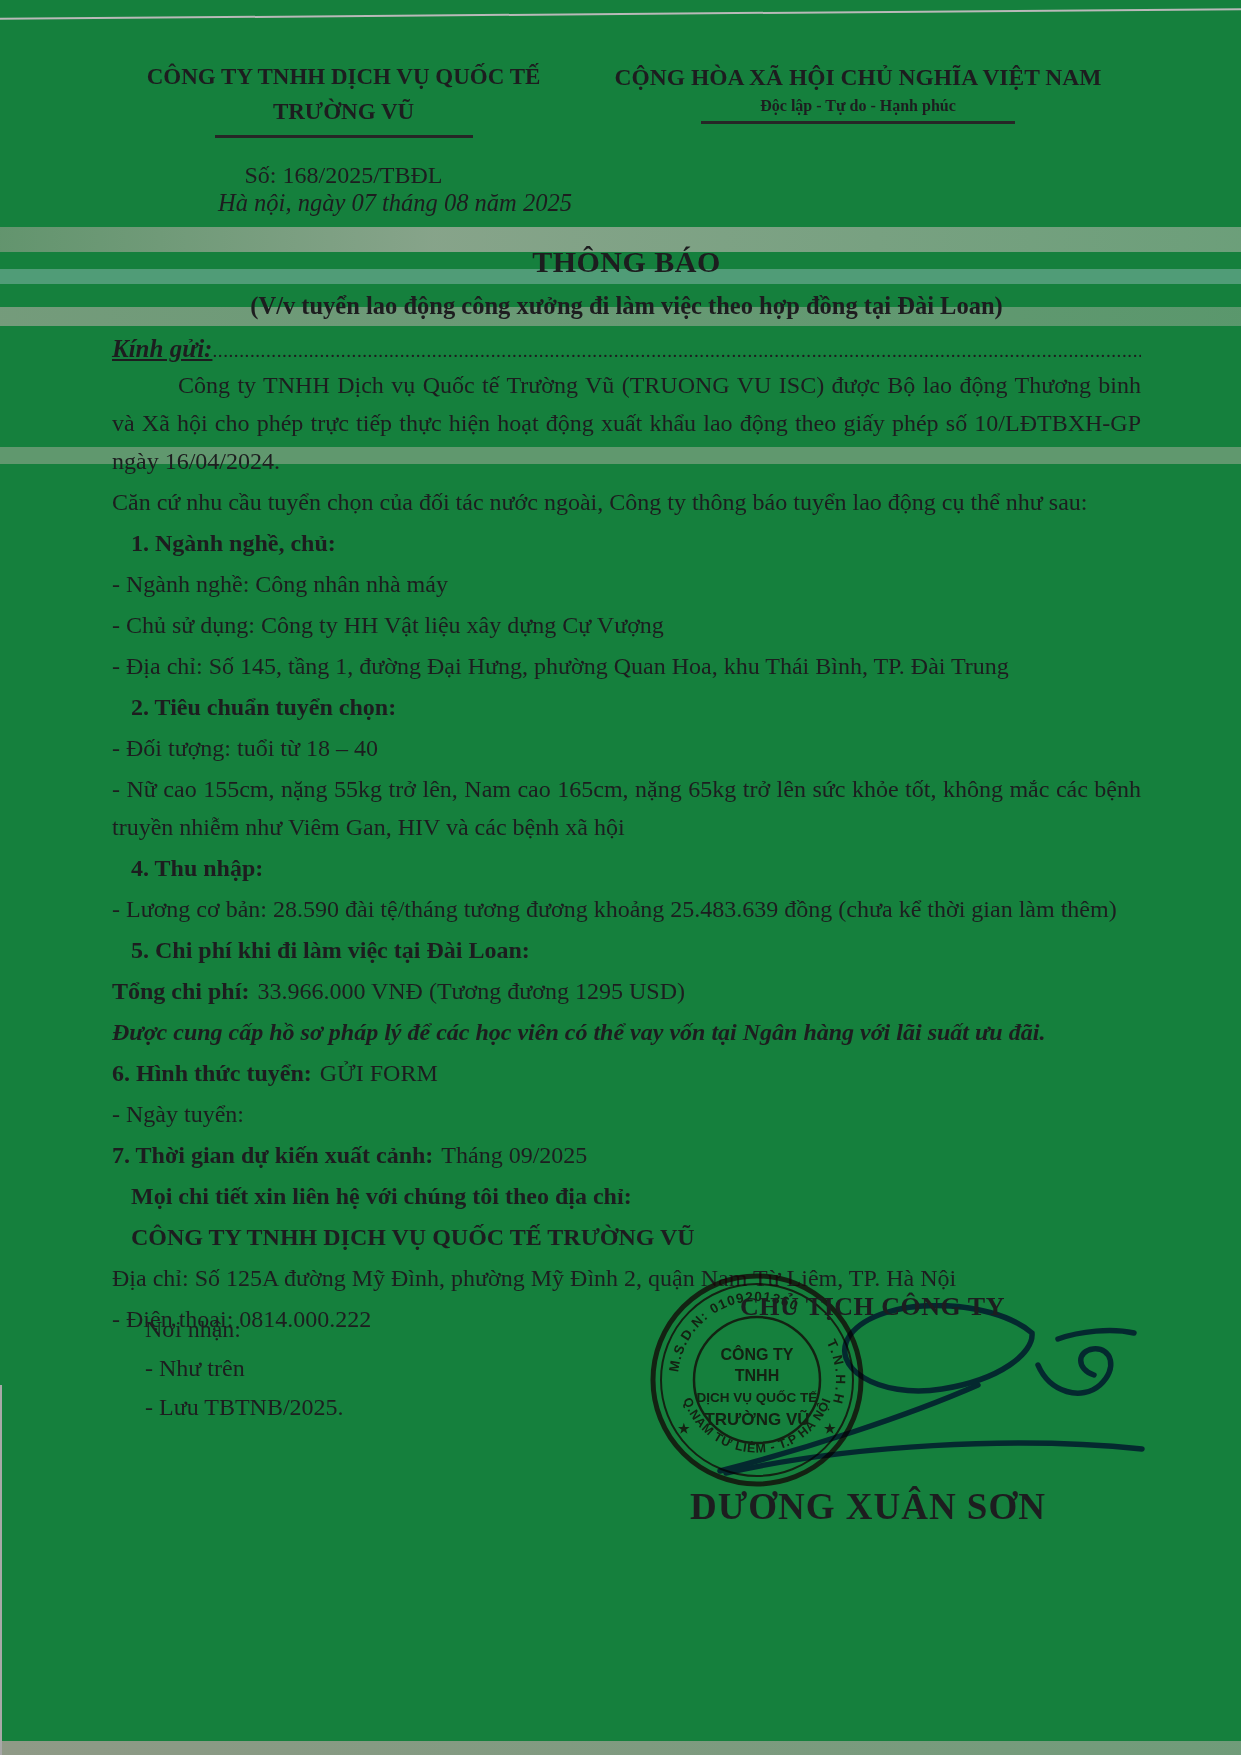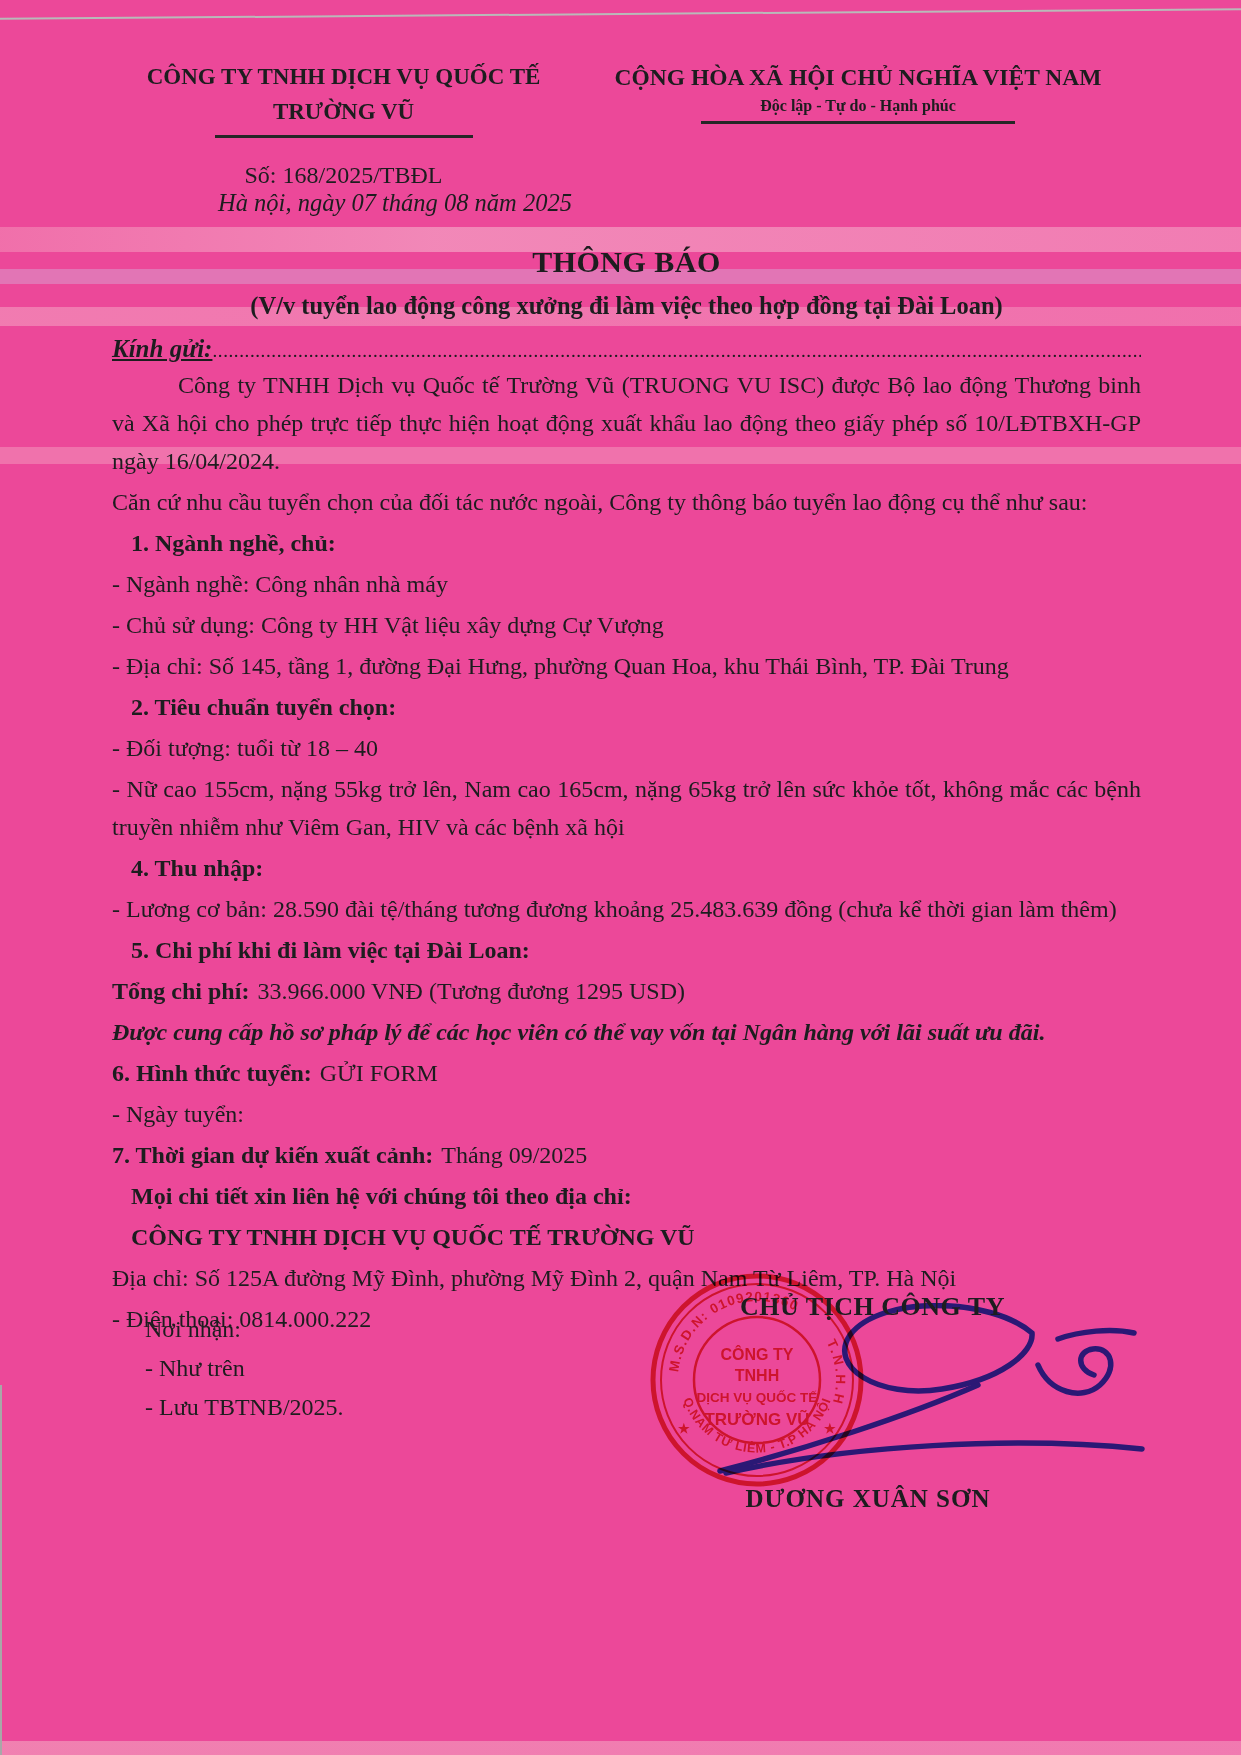--- a/index.html
+++ b/index.html
@@ -1,16 +1,16 @@
 <!DOCTYPE html>
 <html><head>
 <meta charset="utf-8">
 <style>
   html,body{margin:0;padding:0;background:#ffffff;}
-  .page{position:relative;width:1241px;height:1755px;background:#ec4899;overflow:hidden;
+  .page{position:relative;width:1241px;height:1755px;background:#15803d;overflow:hidden;
         font-family:"Liberation Serif","DejaVu Serif",serif;color:#1d1d1f;}
   
   .artifact{position:absolute;left:0;width:100%;z-index:1;pointer-events:none;}
   .scanline-top{top:13px;height:2px;background:#b9b9b9;transform:rotate(-0.45deg);}
   .stripe-a{top:227px;height:25px;background:linear-gradient(90deg,rgba(249,188,204,.34),rgba(247,199,214,.5) 35%,rgba(250,209,221,.38));}
   .stripe-b{top:269px;height:15px;background:rgba(206,216,244,.32);}
   .stripe-c{top:307px;height:19px;background:linear-gradient(90deg,rgba(248,193,209,.42),rgba(250,205,218,.3));}
   .stripe-d{top:447px;height:17px;background:rgba(248,199,212,.33);}
   .stripe-e{top:1741px;height:14px;background:linear-gradient(90deg,rgba(244,175,196,.55),rgba(248,196,212,.4));}
   .edge-left{position:absolute;left:0;top:1385px;width:2px;height:370px;background:#a8a8a8;z-index:1;}
@@ -36,21 +36,21 @@
   .kg-dots{flex:1;overflow:hidden;white-space:nowrap;font-size:19px;letter-spacing:.6px;}
   .body{font-size:24px;line-height:38px;text-align:justify;margin:3px 0;}
   .indent{text-indent:66px;}
   .b{font-weight:bold;margin-left:19px;}
   .bi{font-weight:bold;font-style:italic;}
   .lbl{font-weight:bold;margin-right:8px;}
   
   .recipients{position:absolute;left:145px;top:1310px;font-size:24px;line-height:39px;z-index:2;}
   .sign-title{position:absolute;left:740px;top:1292px;font-weight:bold;font-size:26px;letter-spacing:.5px;z-index:4;}
   .sign-name{position:absolute;left:658px;top:1485px;width:420px;text-align:center;
-             font-weight:bold;font-size:25px;letter-spacing:1px;z-index:4;}
+             font-weight:bold;font-size:37px;letter-spacing:1px;z-index:4;}
   .stamp{position:absolute;left:642px;top:1265px;width:230px;height:230px;z-index:3;
          mix-blend-mode:multiply;opacity:.95;}
   .signature{position:absolute;left:680px;top:1303px;width:470px;height:185px;z-index:3;
              mix-blend-mode:multiply;}
 </style>
 </head>
 <body>
 
 <div class="page">
 

